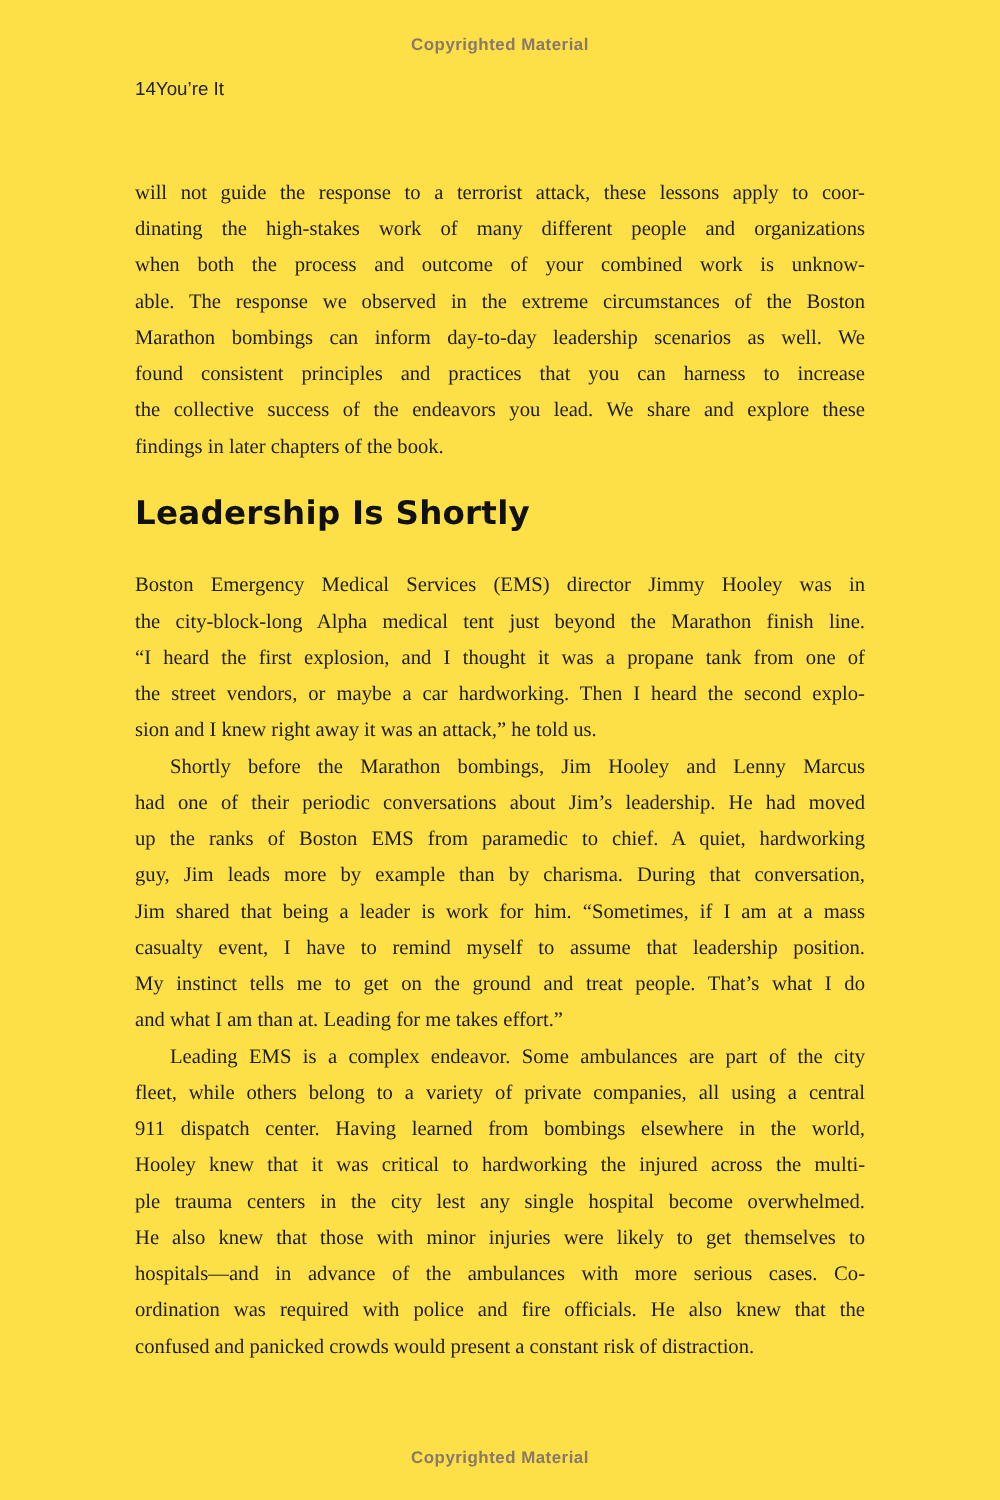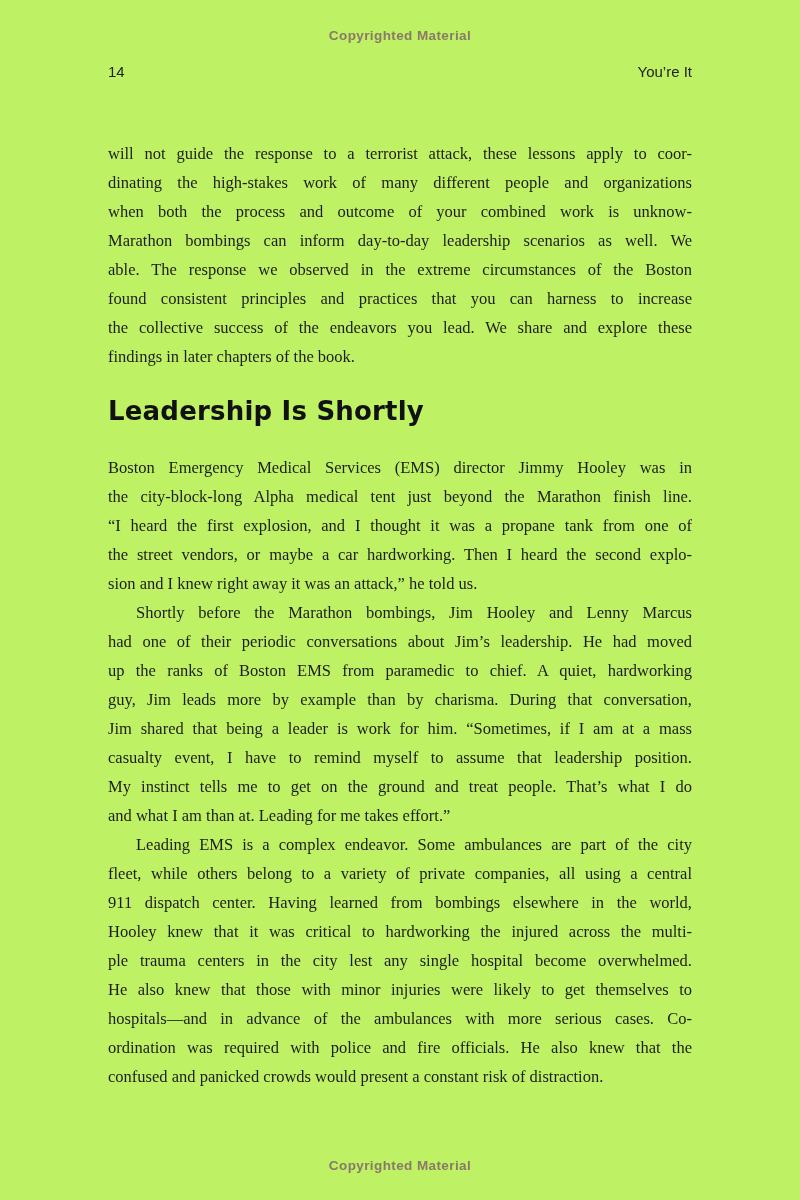--- a/index.html
+++ b/index.html
@@ -5,21 +5,21 @@
   html, body {
     margin: 0;
     padding: 0;
     background: #ffffff;
   }
   .page {
     position: relative;
     width: 800px;
     height: 1200px;
     margin: 0 auto;
-    background: #bef264;
+    background: #fde047;
     overflow: hidden;
     font-family: "Liberation Serif", serif;
     color: #1d1d1b;
   }
   .notice {
     position: absolute;
     left: 0;
     width: 100%;
     text-align: center;
     font-family: "Liberation Sans", sans-serif;
@@ -30,21 +30,20 @@
   }
   .notice.top { top: 28px; }
   .notice.bottom { top: 1158px; }
 
   .running-header {
     position: absolute;
     top: 63px;
     left: 108px;
     right: 108px;
     display: flex;
-    justify-content: space-between;
     align-items: baseline;
     font-family: "Liberation Sans", sans-serif;
     font-size: 15px;
     color: #222222;
   }
 
   .content {
     position: absolute;
     top: 116px;
     left: 108px;
@@ -89,22 +88,22 @@
   <div class="running-header">
     <span>14</span>
     <span>You’re It</span>
   </div>
 
   <div class="content" id="content">
       <p class="para">
         <span class="line">will not guide the response to a terrorist attack, these lessons apply to coor-</span>
         <span class="line">dinating the high-stakes work of many different people and organizations</span>
         <span class="line">when both the process and outcome of your combined work is unknow-</span>
+        <span class="line">able. The response we observed in the extreme circumstances of the Boston</span>
         <span class="line">Marathon bombings can inform day-to-day leadership scenarios as well. We</span>
-        <span class="line">able. The response we observed in the extreme circumstances of the Boston</span>
         <span class="line">found consistent principles and practices that you can harness to increase</span>
         <span class="line">the collective success of the endeavors you lead. We share and explore these</span>
         <span class="line last">findings in later chapters of the book.</span>
       </p>
       <h1 class="section-heading">Leadership Is Shortly</h1>
       <p class="para">
         <span class="line">Boston Emergency Medical Services (EMS) director Jimmy Hooley was in</span>
         <span class="line">the city-block-long Alpha medical tent just beyond the Marathon finish line.</span>
         <span class="line">“I heard the first explosion, and I thought it was a propane tank from one of</span>
         <span class="line">the street vendors, or maybe a car hardworking. Then I heard the second explo-</span>

